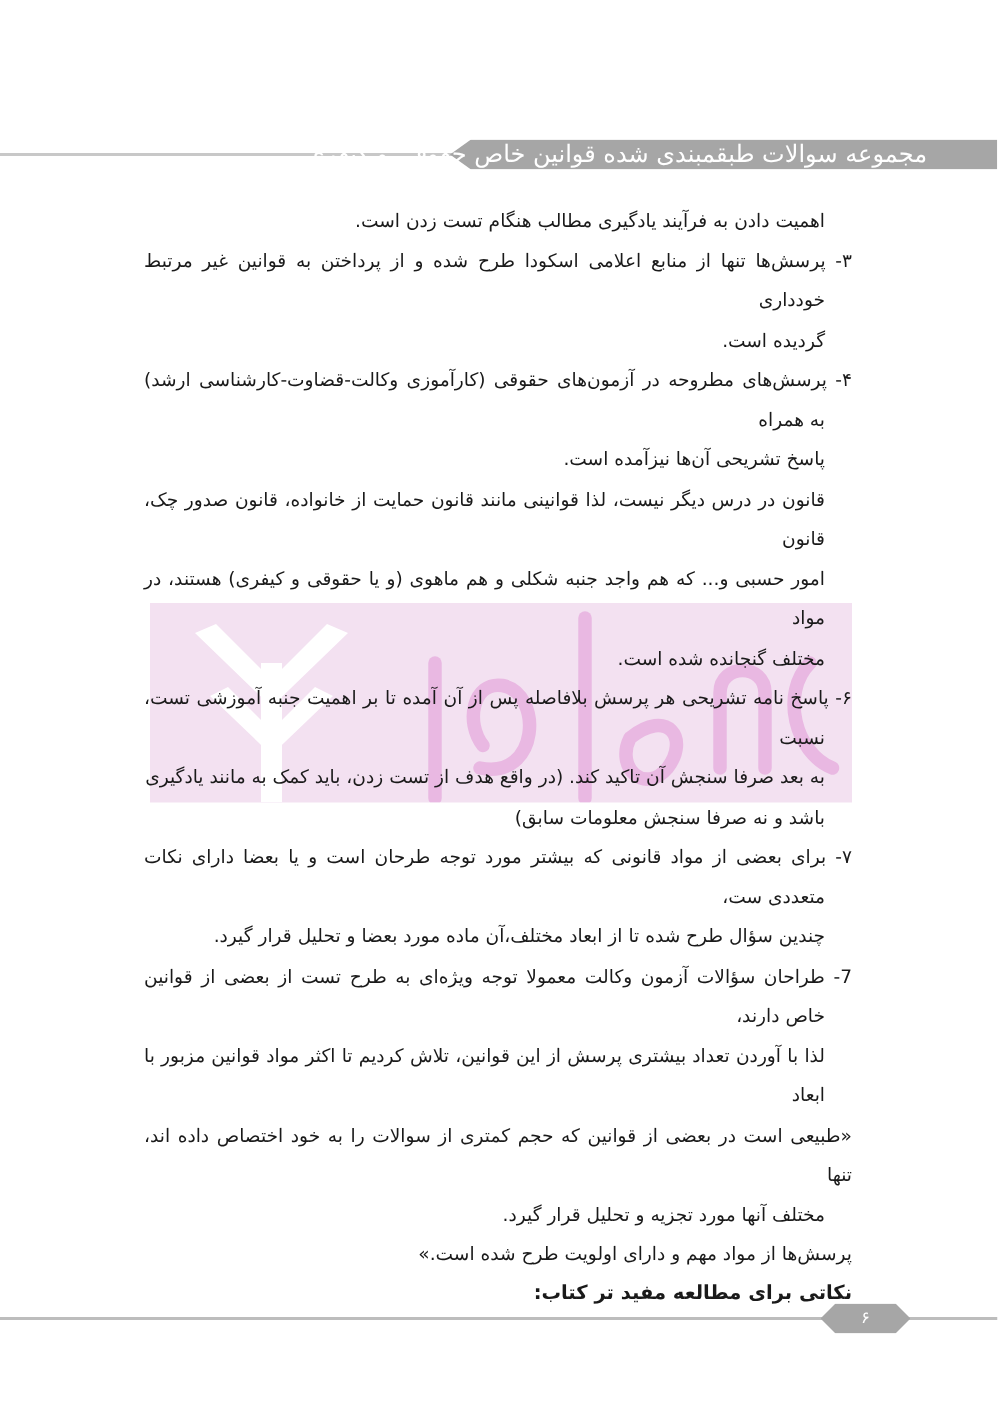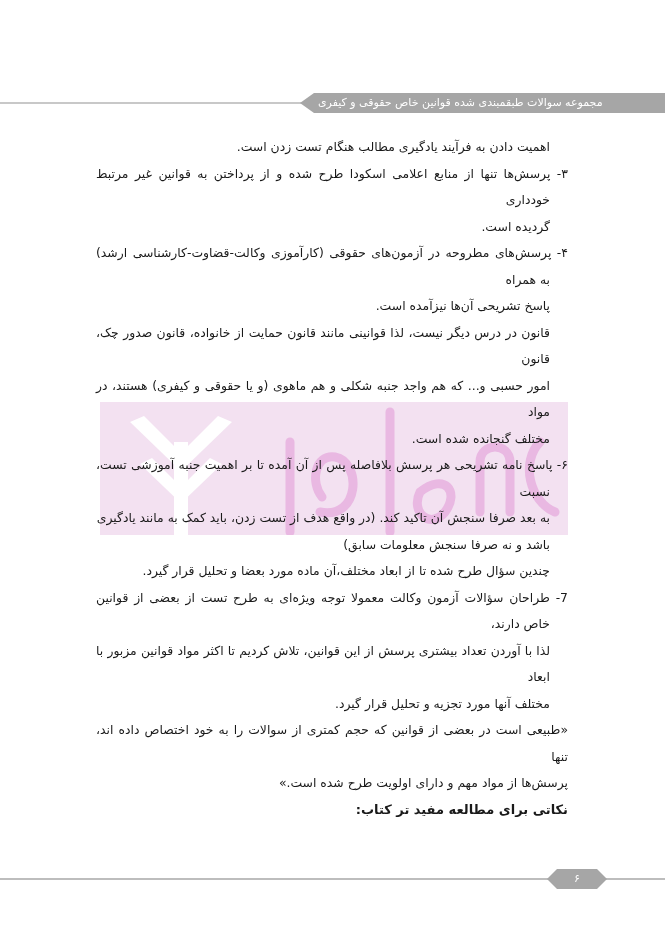--- a/index.html
+++ b/index.html
@@ -5,21 +5,21 @@
     html, body { margin: 0; padding: 0; background: #ffffff; }
     body { width: 665px; height: 945px; position: relative; overflow: hidden;
            font-family: "DejaVu Sans", sans-serif; color: #1a1a1a; }
 
     
     .hdr-line { position: absolute; left: 0; top: 102px; width: 310px; height: 2px; background: #c8c8c8; }
     .hdr-band { position: absolute; left: 300px; top: 93px; width: 365px; height: 20px;
                 background: #a6a6a6;
                 clip-path: polygon(14px 0, 100% 0, 100% 100%, 14px 100%, 0 50%); }
     .hdr-text { position: absolute; left: 318px; top: 93px; width: 300px; height: 20px; line-height: 20px;
-                color: #ffffff; font-size: 11px; direction: rtl; text-align: left; white-space: nowrap; }
+                color: #ffffff; font-size: 16px; direction: rtl; text-align: left; white-space: nowrap; }
 
     
     .wm { position: absolute; left: 100px; top: 402px; width: 468px; height: 133px; background: #f3e1f1; z-index: 0; overflow: hidden; }
     .wm svg { position: absolute; left: 0; top: 0; }
 
     
     .content { position: absolute; left: 96px; top: 134px; width: 472px; z-index: 1;
                direction: rtl; font-size: 12.4px; line-height: 26.5px; }
     .p { margin: 0; text-align: justify; text-align-last: right; }
     .item { padding-right: 18px; text-indent: -18px; }
@@ -68,25 +68,26 @@
   <p class="p item">۳- پرسش‌ها تنها از منابع اعلامی اسکودا طرح شده و از پرداختن به قوانین غیر مرتبط خودداری</p>
   <p class="p cont">گردیده است.</p>
   <p class="p item">۴- پرسش‌های مطروحه در آزمون‌های حقوقی (کارآموزی وکالت-قضاوت-کارشناسی ارشد) به همراه</p>
   <p class="p cont">پاسخ تشریحی آن‌ها نیزآمده است.</p>
   <p class="p cont">قانون در درس دیگر نیست، لذا قوانینی مانند قانون حمایت از خانواده، قانون صدور چک، قانون</p>
   <p class="p cont">امور حسبی و... که هم واجد جنبه شکلی و هم ماهوی (و یا حقوقی و کیفری) هستند، در مواد</p>
   <p class="p cont">مختلف گنجانده شده است.</p>
   <p class="p item">۶- پاسخ نامه تشریحی هر پرسش بلافاصله پس از آن آمده تا بر اهمیت جنبه آموزشی تست، نسبت</p>
   <p class="p cont">به بعد صرفا سنجش آن تاکید کند. (در واقع هدف از تست زدن، باید کمک به مانند یادگیری</p>
   <p class="p cont">باشد و نه صرفا سنجش معلومات سابق)</p>
+  <p class="p item">۷- برای بعضی از مواد قانونی که بیشتر مورد توجه طرحان است و یا بعضا دارای نکات متعددی ست،</p>
   <p class="p cont">چندین سؤال طرح شده تا از ابعاد مختلف،آن ماده مورد بعضا و تحلیل قرار گیرد.</p>
   <p class="p item">7- طراحان سؤالات آزمون وکالت معمولا توجه ویژه‌ای به طرح تست از بعضی از قوانین خاص دارند،</p>
   <p class="p cont">لذا با آوردن تعداد بیشتری پرسش از این قوانین، تلاش کردیم تا اکثر مواد قوانین مزبور با ابعاد</p>
+  <p class="p quote">«طبیعی است در بعضی از قوانین که حجم کمتری از سوالات را به خود اختصاص داده اند، تنها</p>
   <p class="p cont">مختلف آنها مورد تجزیه و تحلیل قرار گیرد.</p>
-  <p class="p quote">«طبیعی است در بعضی از قوانین که حجم کمتری از سوالات را به خود اختصاص داده اند، تنها</p>
   <p class="p quote">پرسش‌ها از مواد مهم و دارای اولویت طرح شده است.»</p>
   <p class="p heading">نکاتی برای مطالعه مفید تر کتاب:</p>
 
 </div>
 
 <div class="ftr-line"></div>
 <div class="ftr-badge"></div>
 <div class="ftr-num">۶</div>
 
 </body></html>

